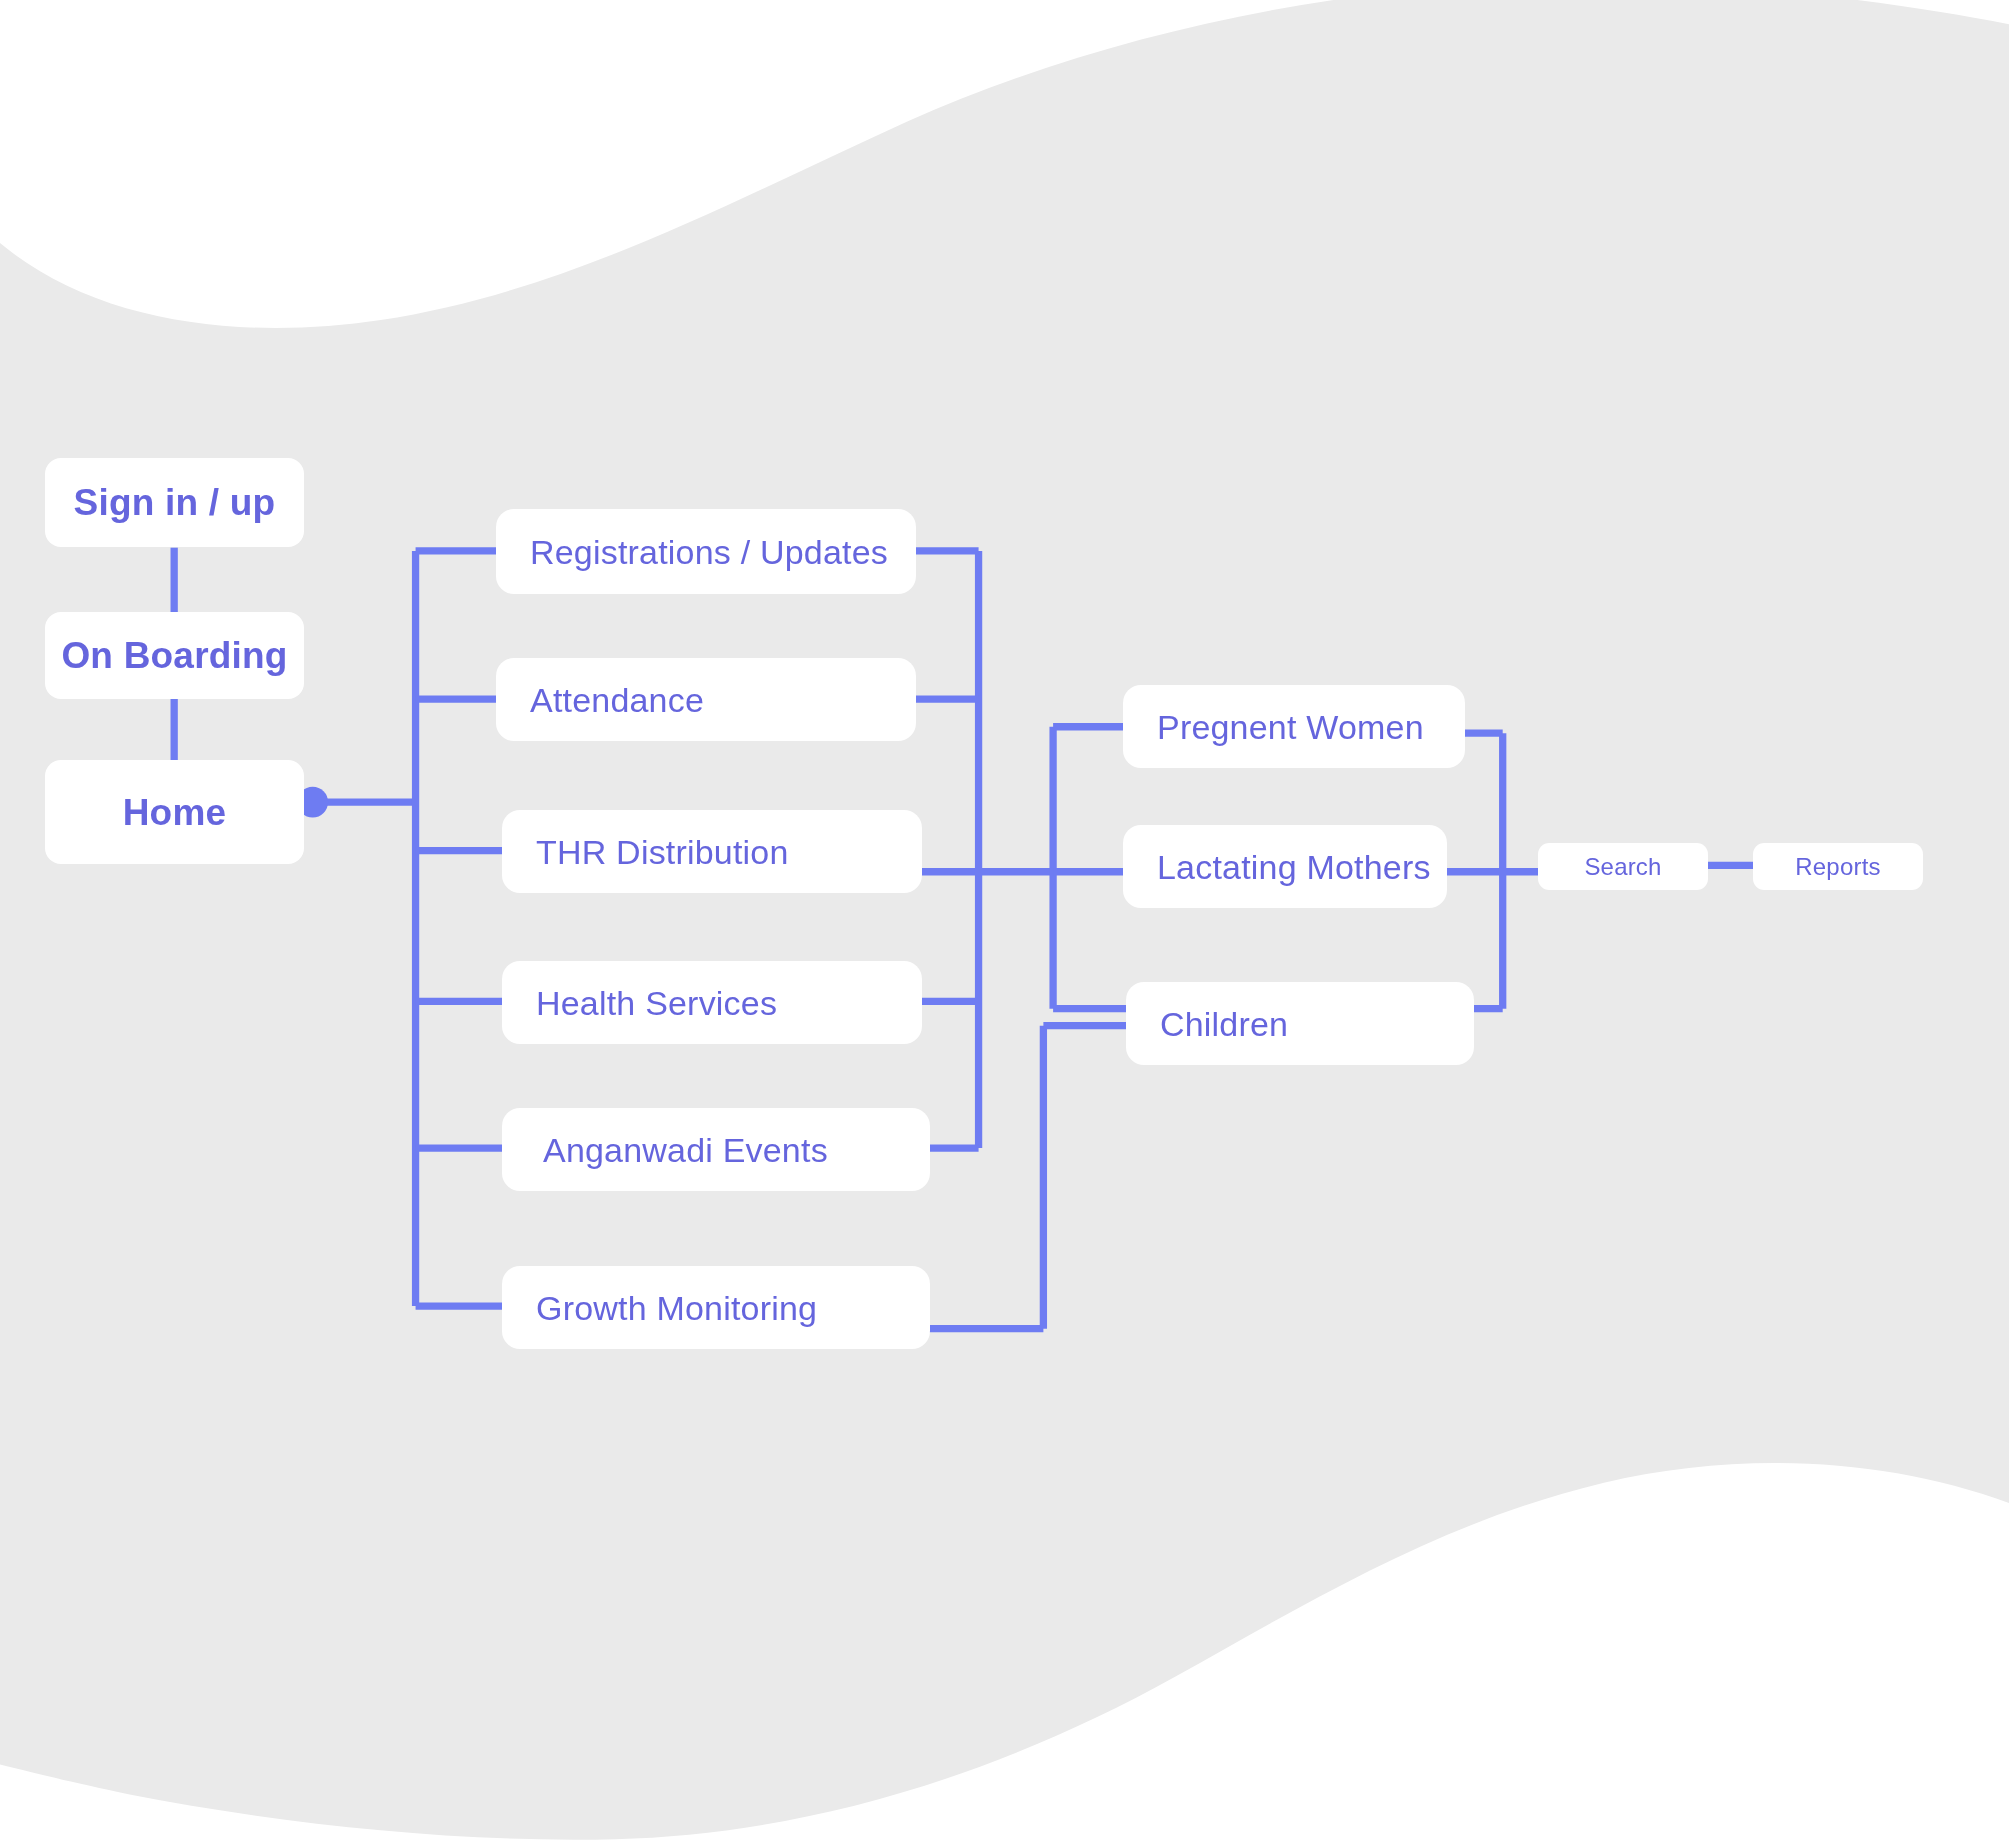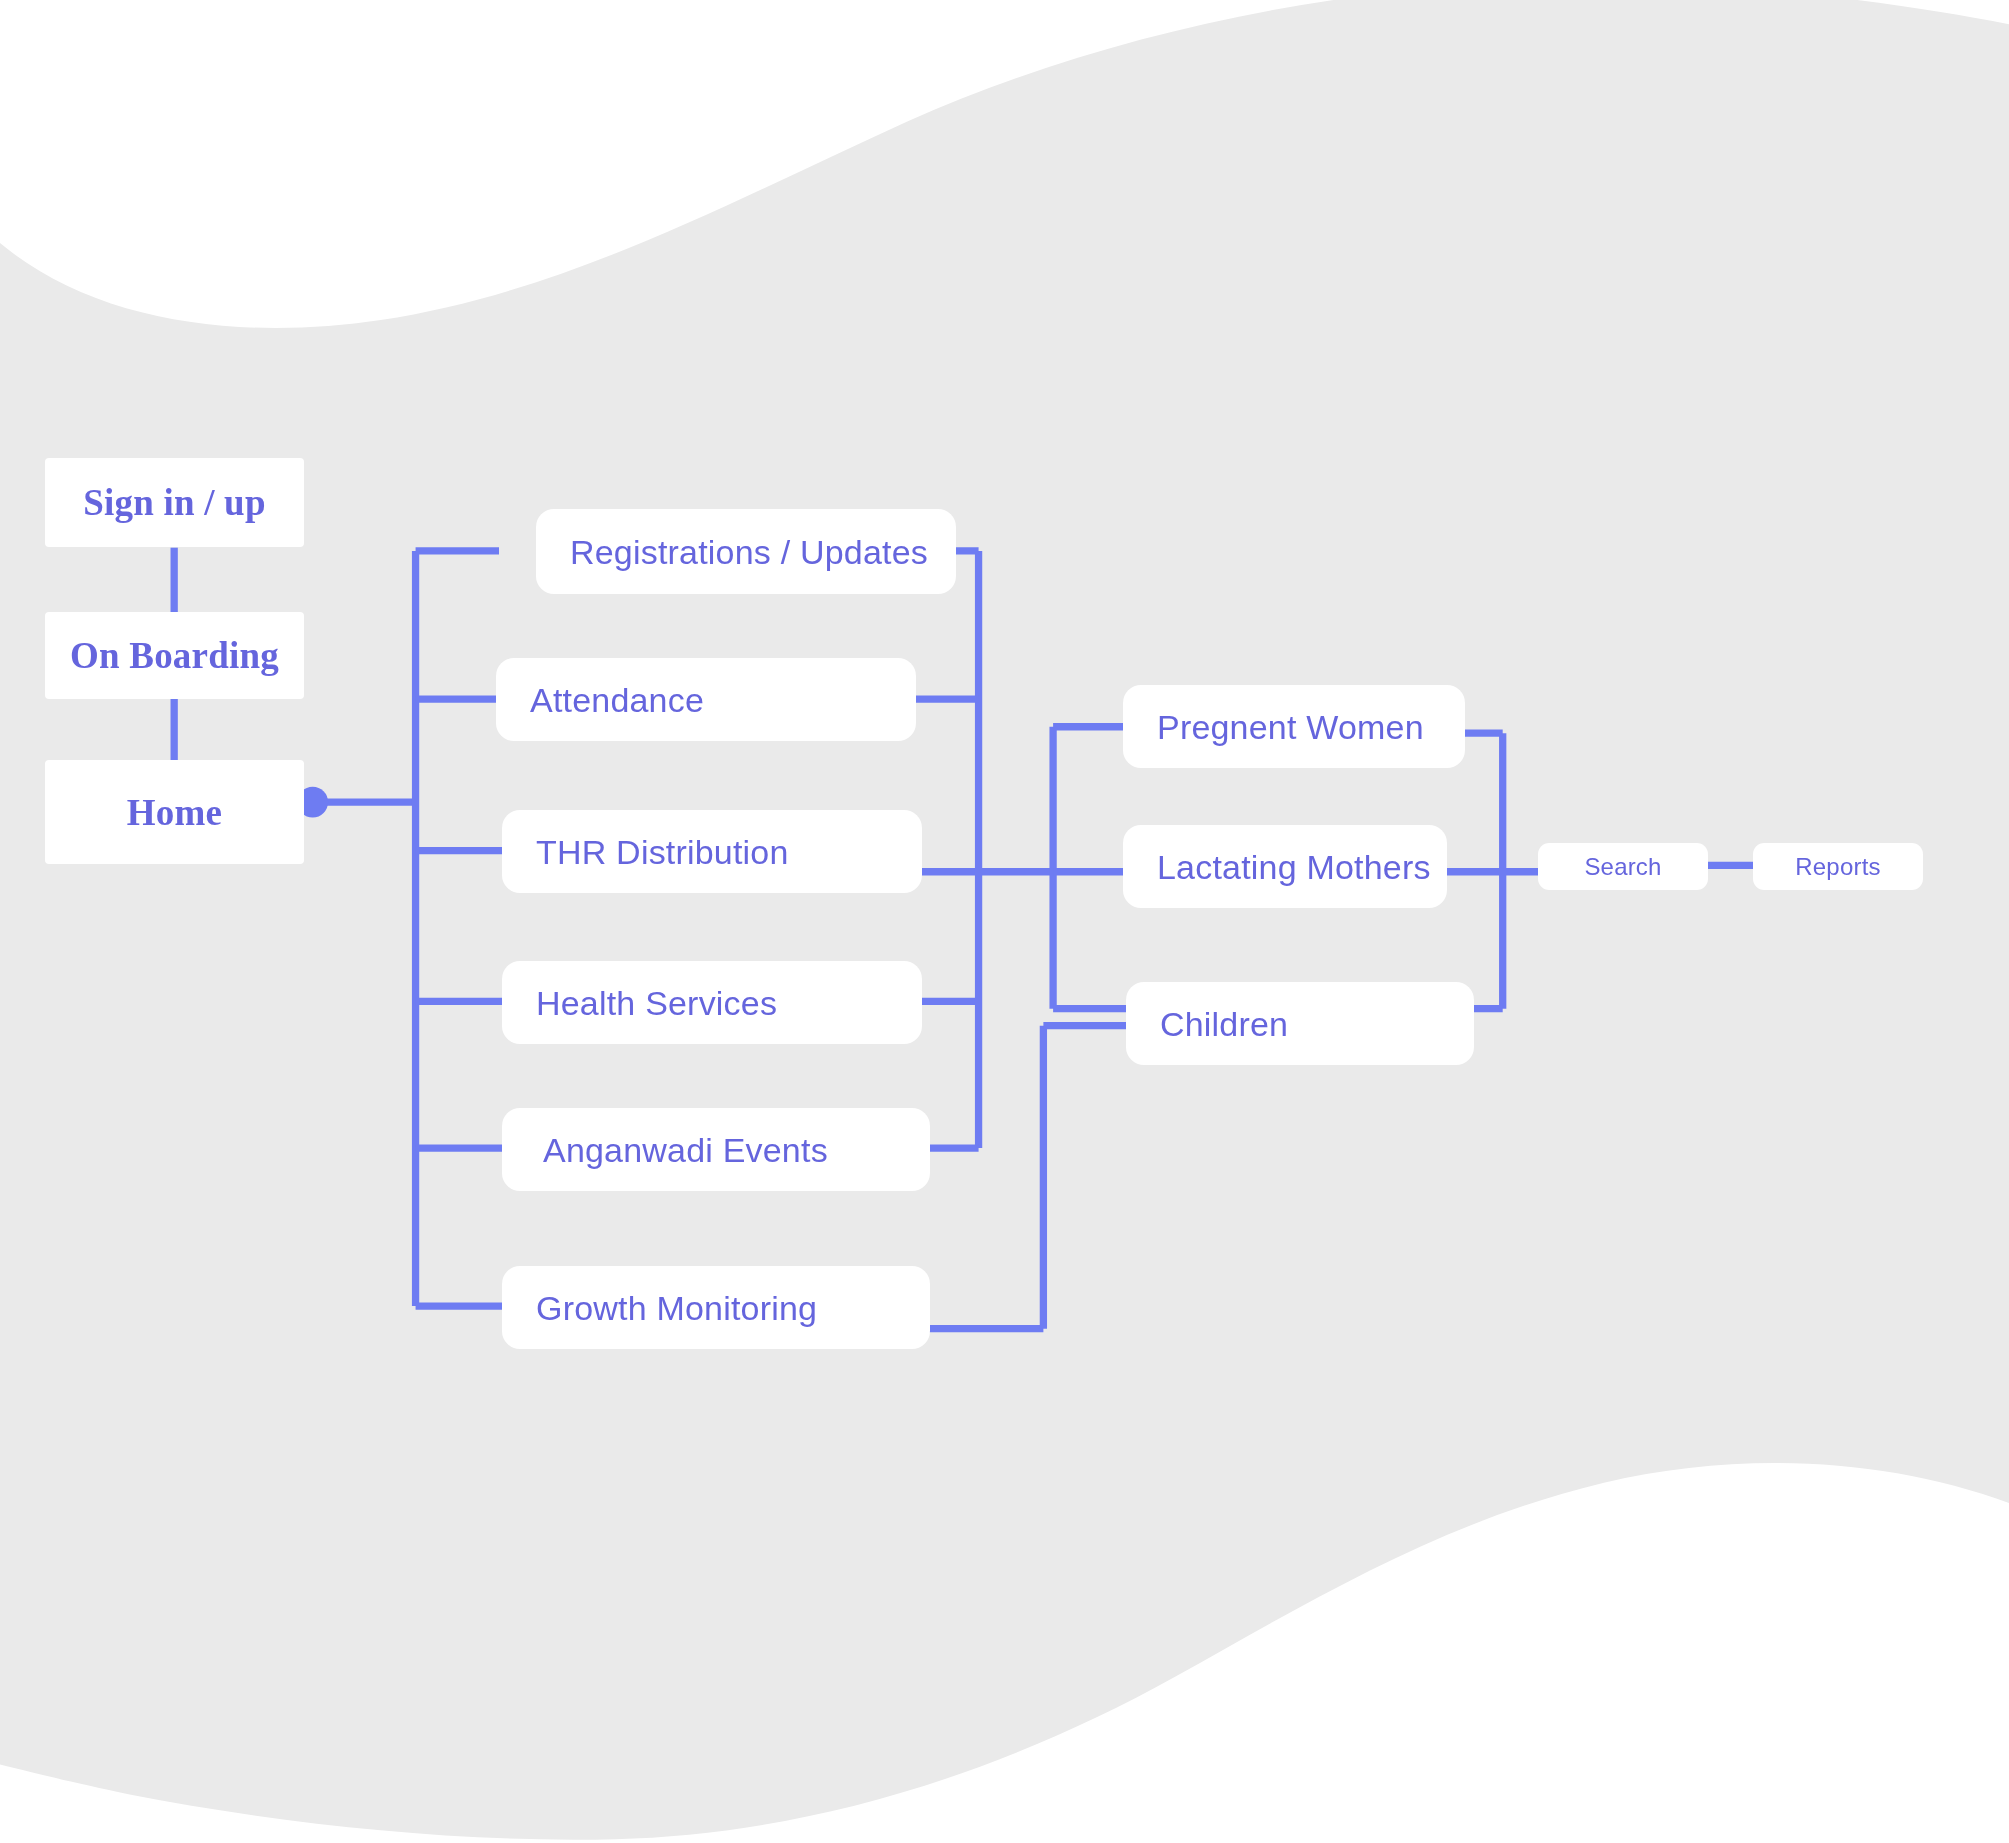--- a/index.html
+++ b/index.html
@@ -39,22 +39,21 @@
     align-items: center;
     box-sizing: border-box;
     color: #6565dd;
     letter-spacing: 0.2px;
     white-space: nowrap;
   }
   .node.lvl1 {
     font-size: 37px;
     font-weight: 700;
     justify-content: center;
-    border-radius: 4px;
-    font-family: Liberation Serif, serif;
+    border-radius: 16px;
   }
   .node.lvl2, .node.lvl3 {
     font-size: 34px;
     font-weight: 400;
     padding-left: 34px;
   }
   .node.small {
     font-size: 24px;
     font-weight: 400;
     justify-content: center;
@@ -138,21 +137,21 @@
   </div>
 
   <div class="node lvl1" style="left:45px; top:612px; width:259px; height:87px;">
     <span class="node-label">On Boarding</span>
   </div>
 
   <div class="node lvl1" style="left:45px; top:760px; width:259px; height:104px;">
     <span class="node-label">Home</span>
   </div>
 
-  <div class="node lvl2" style="left:496px; top:509px; width:420px; height:85px;margin-left:40px;">
+  <div class="node lvl2" style="left:496px; top:509px; width:420px; height:85px;">
     <span class="node-label">Registrations / Updates</span>
   </div>
 
   <div class="node lvl2" style="left:496px; top:658px; width:420px; height:83px;">
     <span class="node-label">Attendance</span>
   </div>
 
   <div class="node lvl2" style="left:502px; top:810px; width:420px; height:83px;">
     <span class="node-label">THR Distribution</span>
   </div>

